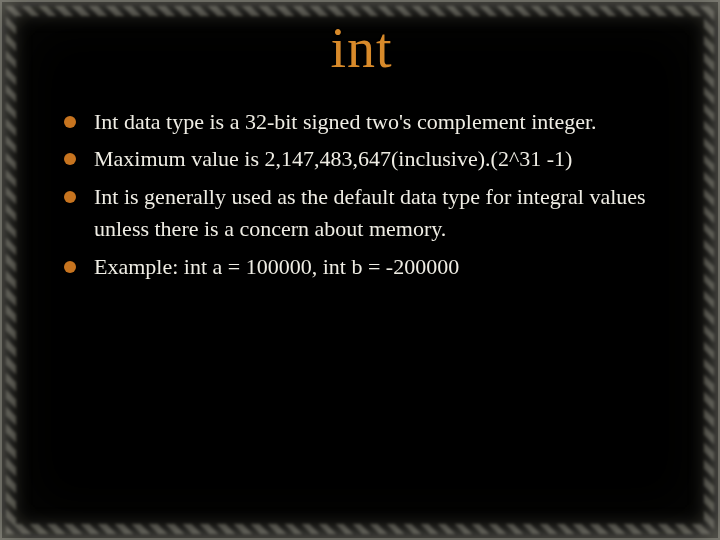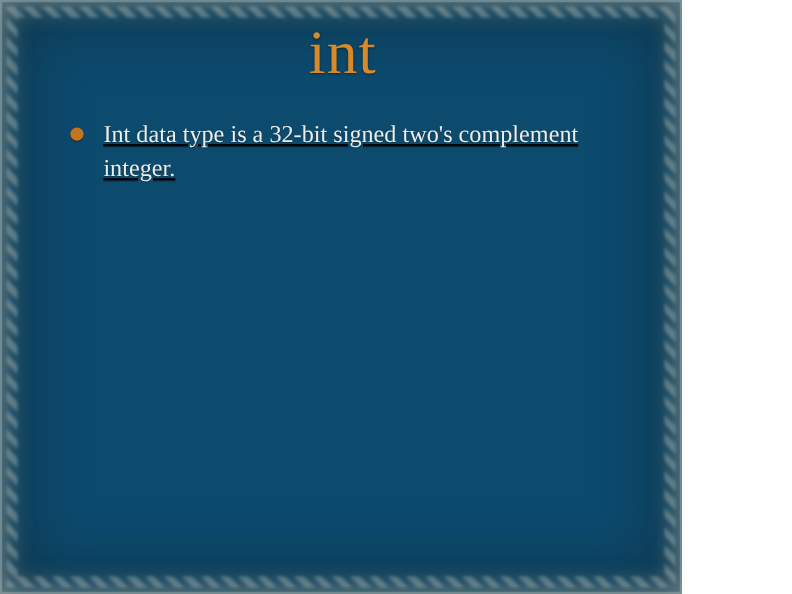--- a/index.html
+++ b/index.html
@@ -2,23 +2,23 @@
 <html><head>
 <meta charset="utf-8">
 <style>
   * { margin: 0; padding: 0; box-sizing: border-box; }
   html, body { width: 720px; height: 540px; overflow: hidden; }
   body {
     font-family: Georgia, 'Times New Roman', serif;
     position: relative;
   }
   .slide {
-    width: 620px;
+    width: 720px;
     height: 540px;
-    background: #0c4a6e;
+    background: #000000;
     position: relative;
     padding: 18px 21px 24px 24px;
   }
   
   .slide::before {
     content: "";
     position: absolute;
     inset: 0;
     pointer-events: none;
     box-shadow:
@@ -78,14 +78,17 @@
     box-shadow: 0 1px 1px rgba(0,0,0,0.4);
   }
 </style>
 </head>
 <body>
 
 <div class="slide">
   <h1 class="title">int</h1>
   <ul class="bullets">
     <li>Int data type is a 32-bit signed two's complement integer.</li>
+    <li>Maximum value is 2,147,483,647(inclusive).(2^31 -1)</li>
+    <li>Int is generally used as the default data type for integral values unless there is a concern about memory.</li>
+    <li>Example: int a = 100000, int b = -200000</li>
   </ul>
 </div>
 
 </body></html>

